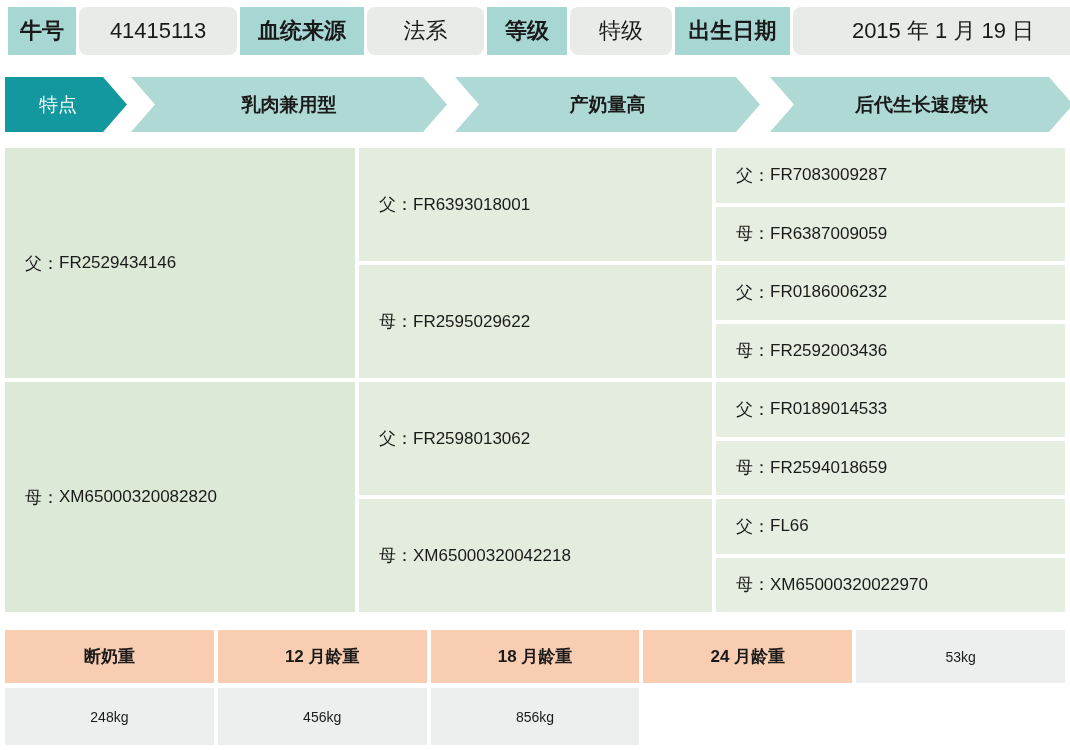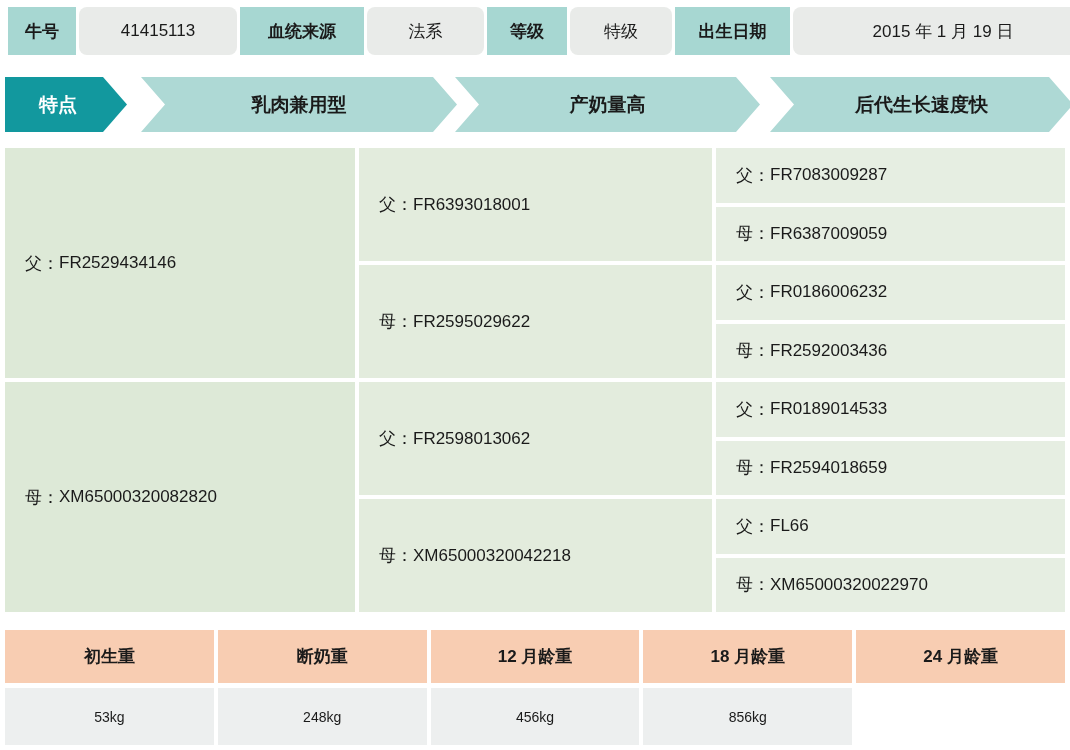--- a/index.html
+++ b/index.html
@@ -4,41 +4,41 @@
 <style>
   html,body { margin:0; padding:0; background:#ffffff; }
   .page {
     position:relative; width:1070px; height:750px; background:#ffffff;
     font-family:"Liberation Sans","DejaVu Sans",sans-serif; color:#1a1a1a;
     overflow:hidden;
   }
 
   
   .info-bar { position:absolute; left:8px; top:7px; height:48px; display:flex; gap:3px; }
-  .info-cell { display:flex; align-items:center; justify-content:center; font-size:17px; }
+  .info-cell { display:flex; align-items:center; justify-content:center; font-size:22px; }
   .info-lab { background:var(--header-cell-teal,#a7d7d2); font-weight:bold; }
   .info-val { background:var(--header-cell-gray,#e9ebe9);border-radius:8px; }
   .w1{width:68px}.w2{width:158px}.w3{width:124px}.w4{width:117px}
   .w5{width:80px}.w6{width:102px}.w7{width:115px}.w8{width:300px}
 
   
   .features { position:absolute; left:5px; top:77px; width:1060px; height:55px; }
   .feat-title {
     position:absolute; left:0; top:0; width:122px; height:55px;
-    background:var(--teal-dark,#12989e); color:#ffffff; font-weight:bold; font-size:19px;
+    background:var(--teal-dark,#12989e); color:#ffffff; font-weight:normal; font-size:19px;
     display:flex; align-items:center; justify-content:center; padding-right:16px; box-sizing:border-box;
     clip-path:polygon(0 0, calc(100% - 24px) 0, 100% 50%, calc(100% - 24px) 100%, 0 100%);
   }
   .feat-band {
     position:absolute; top:0; height:55px;
     background:var(--teal-light,#aed9d5); font-weight:bold; font-size:19px; color:#1a1a1a;
     display:flex; align-items:center; justify-content:center;
     clip-path:polygon(0 0, calc(100% - 24px) 0, 100% 50%, calc(100% - 24px) 100%, 0 100%, 24px 50%);
   }
-  .fb1{left:136px; width:316px;} .fb2{left:450px; width:305px;} .fb3{left:765px; width:303px;}
+  .fb1{left:126px; width:316px;} .fb2{left:450px; width:305px;} .fb3{left:765px; width:303px;}
 
   
   .pedigree {
     position:absolute; left:5px; top:148px; width:1060px; height:464px;
     display:grid; grid-template-columns:350px 353px 1fr; grid-template-rows:repeat(8,1fr);
     gap:4px; background:#ffffff;
   }
   .ped-cell { display:flex; align-items:center; padding-left:20px; font-size:17px; }
   .gen1 { background:var(--pedigree-green-1,#dde9d7); }
   .gen2 { background:var(--pedigree-green-2,#e3ecdd); }
@@ -158,21 +158,20 @@
         <span>FL66</span>
       </div>
     <div class="ped-cell gen3 p-n">
         <span>母</span>
         <span>：</span>
         <span>XM65000320022970</span>
       </div>
   </div>
 
   <div class="weights">
-    <div class="wt-head">初生重</div>
     <div class="wt-head">断奶重</div>
     <div class="wt-head">12 月龄重</div>
     <div class="wt-head">18 月龄重</div>
     <div class="wt-head">24 月龄重</div>
     <div class="wt-val">53kg</div>
     <div class="wt-val">248kg</div>
     <div class="wt-val">456kg</div>
     <div class="wt-val">856kg</div>
   </div>
 

